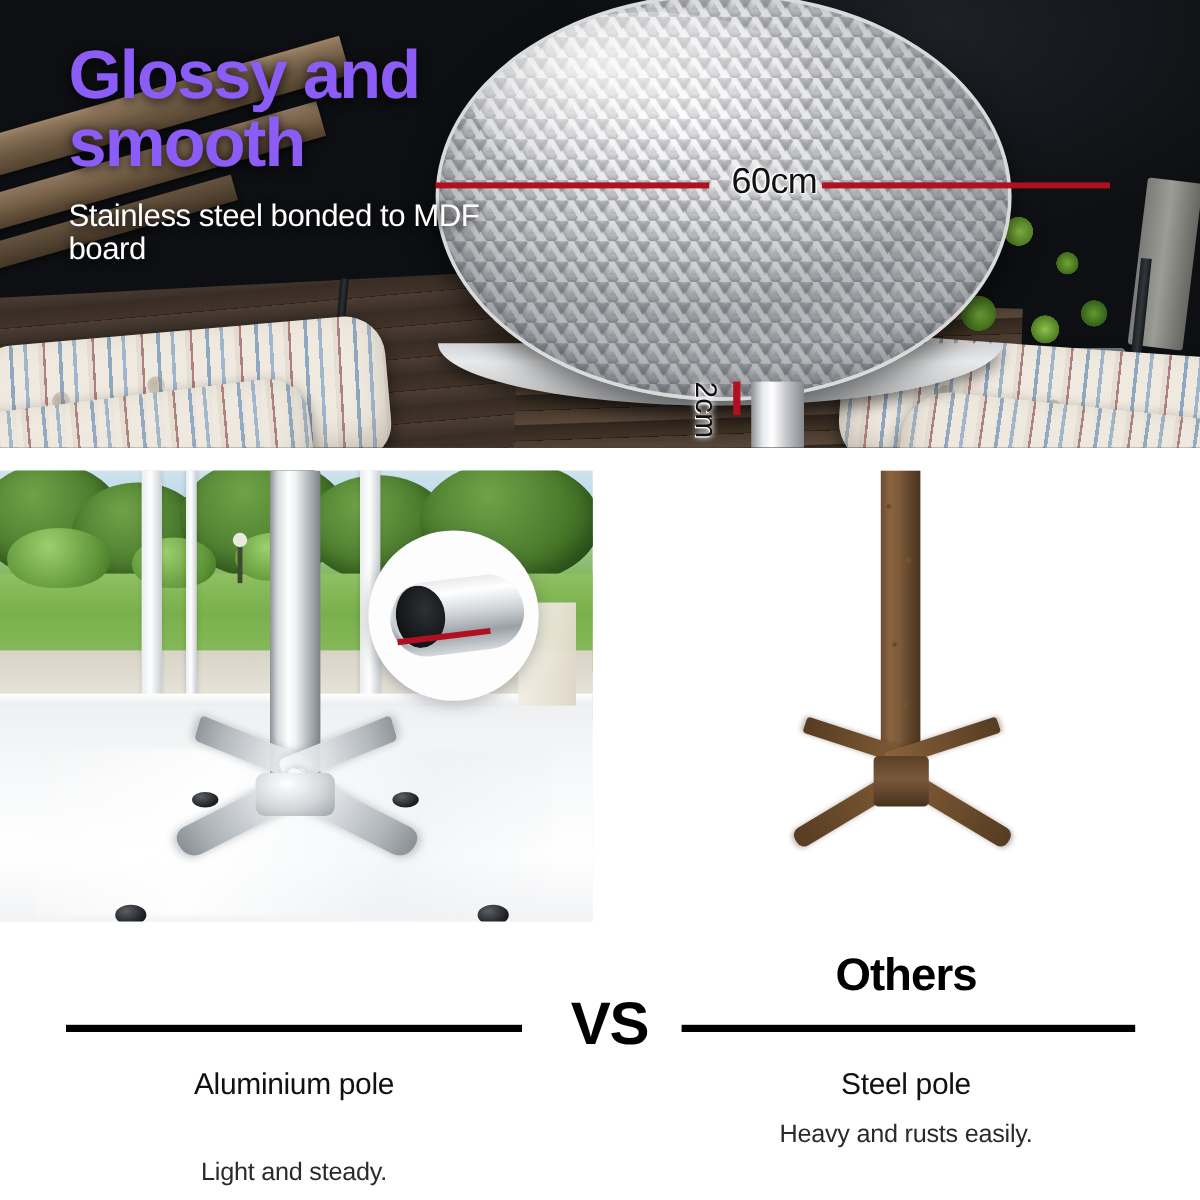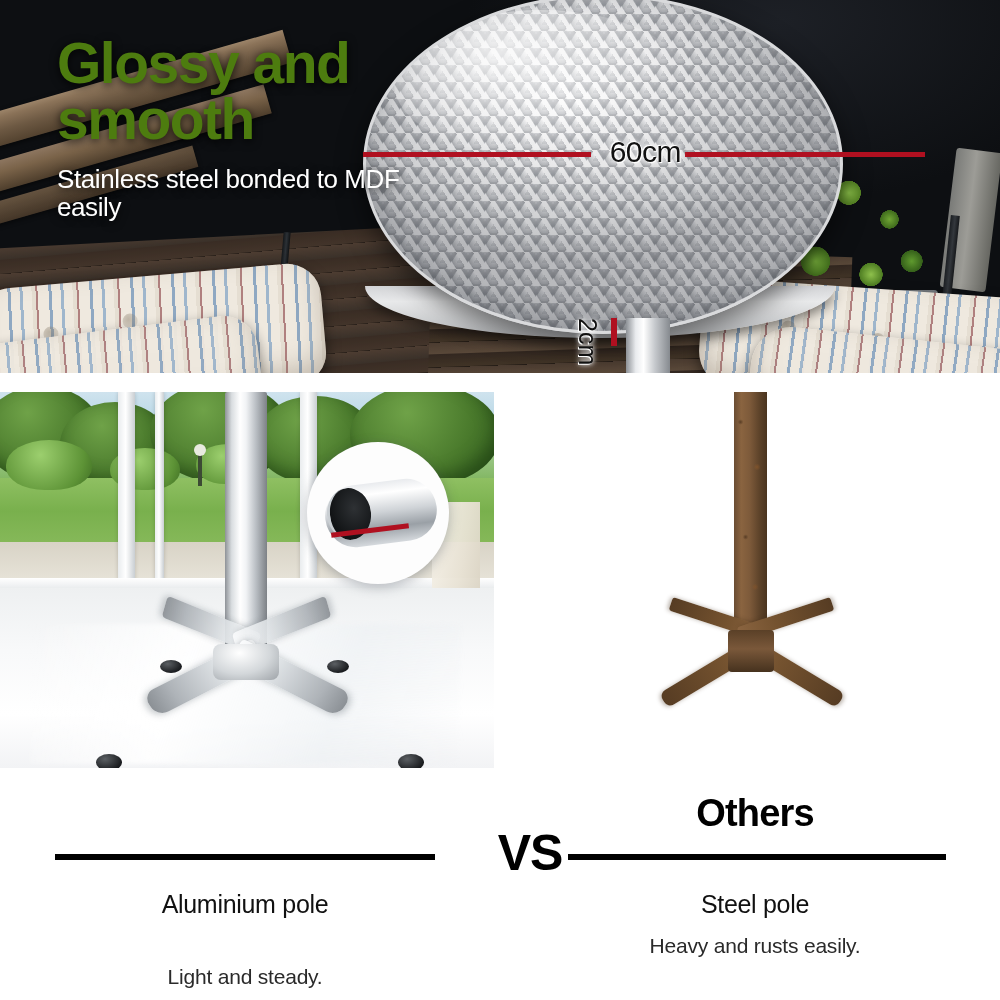--- a/index.html
+++ b/index.html
@@ -160,21 +160,21 @@
     position:absolute; left:601px; top:318px; width:70px; height:26px;
     color:#111; font-size:25px; line-height:26px;
     transform: rotate(90deg); transform-origin: left top;
     text-shadow: 0 0 4px #fff, 0 0 6px #fff, 1px 1px 0 #fff;
     white-space:nowrap;
   }
 
   
   .hero-copy { position:absolute; left:57px; top:36px; width:360px; z-index:6; }
   .hero-title {
-    color:#4d7c0f; font-size:57px; line-height:.98; font-weight:700;
+    color:#8b5cf6; font-size:57px; line-height:.98; font-weight:700;
     letter-spacing:-1.5px; text-shadow: 0 2px 10px rgba(0,0,0,.85);
   }
   .hero-sub {
     margin-top:17px; color:#fff; font-size:26px; line-height:1.1;
     font-weight:400; letter-spacing:-.4px; text-shadow: 0 2px 8px rgba(0,0,0,.85);
   }
 
   
   .photo-left {
     position:absolute; left:0; top:392px; width:494px; height:376px; overflow:hidden;
@@ -331,21 +331,21 @@
   .cmp { position:absolute; left:0; top:790px; width:1000px; height:190px; }
   .cmp-col { position:absolute; top:0; width:420px; text-align:center; }
   .col-left  { left:35px; }
   .col-right { left:545px; }
   .cmp-head {
     font-size:38px; font-weight:700; color:#000; letter-spacing:-.8px; line-height:46px;
   }
   .rule-left  { position:absolute; left:55px;  top:854px; width:380px; height:6px; background:#000; }
   .rule-right { position:absolute; left:568px; top:854px; width:378px; height:6px; background:#000; }
   .vs {
-    position:absolute; left:480px; top:822px; width:100px; text-align:center;
+    position:absolute; left:458px; top:822px; width:100px; text-align:center;
     font-size:50px; font-weight:700; color:#000; letter-spacing:-1px; line-height:62px;
   }
   .cmp-sub {
     position:absolute; width:420px; text-align:center;
     font-size:25px; color:#111; letter-spacing:-.3px; line-height:32px;
   }
   .sub-l { left:35px;  top:888px; }
   .sub-r { left:545px; top:888px; }
   .cmp-note {
     position:absolute; width:420px; text-align:center;
@@ -396,21 +396,21 @@
 
     <div class="dim-line-red dl-left"></div>
     <div class="dim-line-red dl-right"></div>
     <div class="dim-60">60cm</div>
 
     <div class="dim-tick-2cm"></div>
     <div class="dim-2cm">2cm</div>
 
     <div class="hero-copy">
       <div class="hero-title">Glossy and smooth</div>
-      <div class="hero-sub">Stainless steel bonded to MDF easily</div>
+      <div class="hero-sub">Stainless steel bonded to MDF board</div>
     </div>
   </div>
 
   <div class="photo-left">
     <div class="window-view">
       <div class="tree t1"></div>
       <div class="tree t2"></div>
       <div class="tree t3"></div>
       <div class="tree t4"></div>
       <div class="tree t5"></div>

